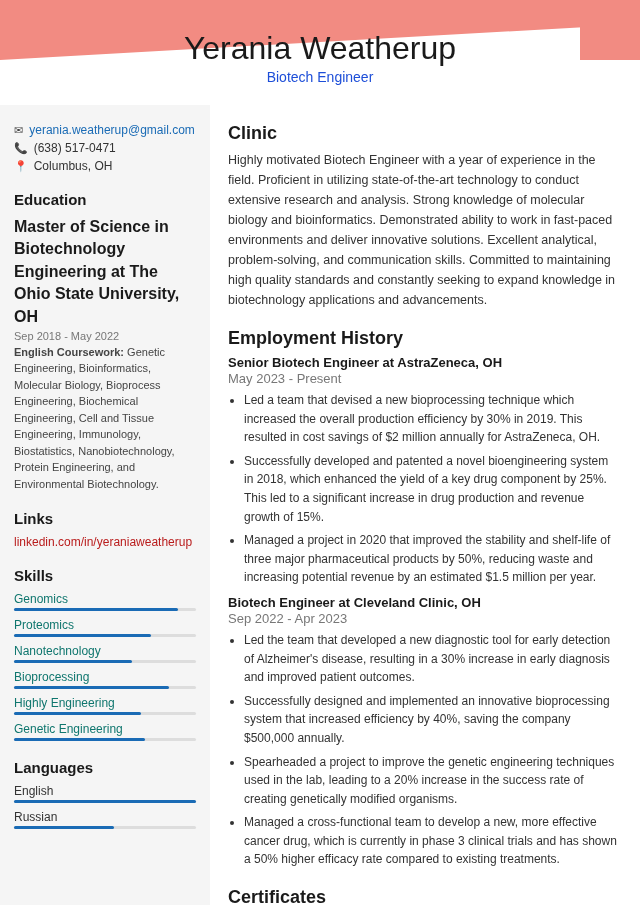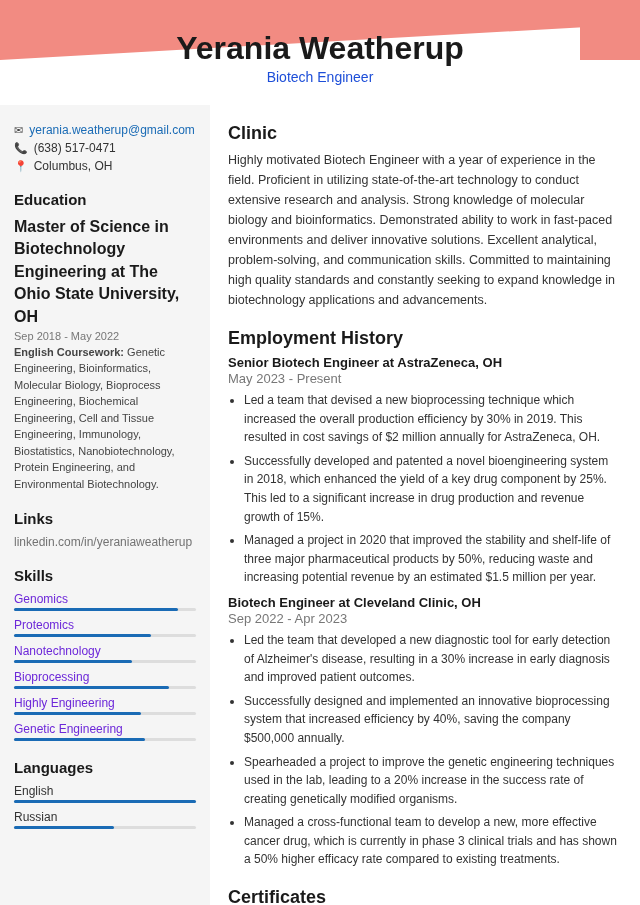--- a/index.html
+++ b/index.html
@@ -31,21 +31,21 @@
     .header::after {
       content: '';
       position: absolute;
       top: 0; right: 0;
       width: 60px; height: 60px;
       background: #f28b82;
     }
     .header-name {
       position: relative;
       font-size: 32px;
-      font-weight: bold;
+      font-weight: normal;
       color: #1a1a1a;
       z-index: 1;
     }
     .header-title {
       position: relative;
       font-size: 14px;
       color: #1d4ed8;
       z-index: 1;
       margin-top: 2px;
     }
@@ -109,31 +109,31 @@
     .edu-coursework {
       font-size: 11px;
       color: #444;
       line-height: 1.5;
     }
 
     .link-item {
       font-size: 12px;
     }
     .link-item a {
-      color: #737373;
+      color: #b91c1c;
       text-decoration: none;
     }
 
     
     .skill-item {
       margin-bottom: 7px;
     }
     .skill-label {
       font-size: 12px;
-      color: #6d28d9;
+      color: #0f766e;
       margin-bottom: 2px;
     }
     .skill-bar-bg {
       background: #ddd;
       height: 3px;
       border-radius: 2px;
       width: 100%;
     }
     .skill-bar-fill {
       background: #1a6bb5;

